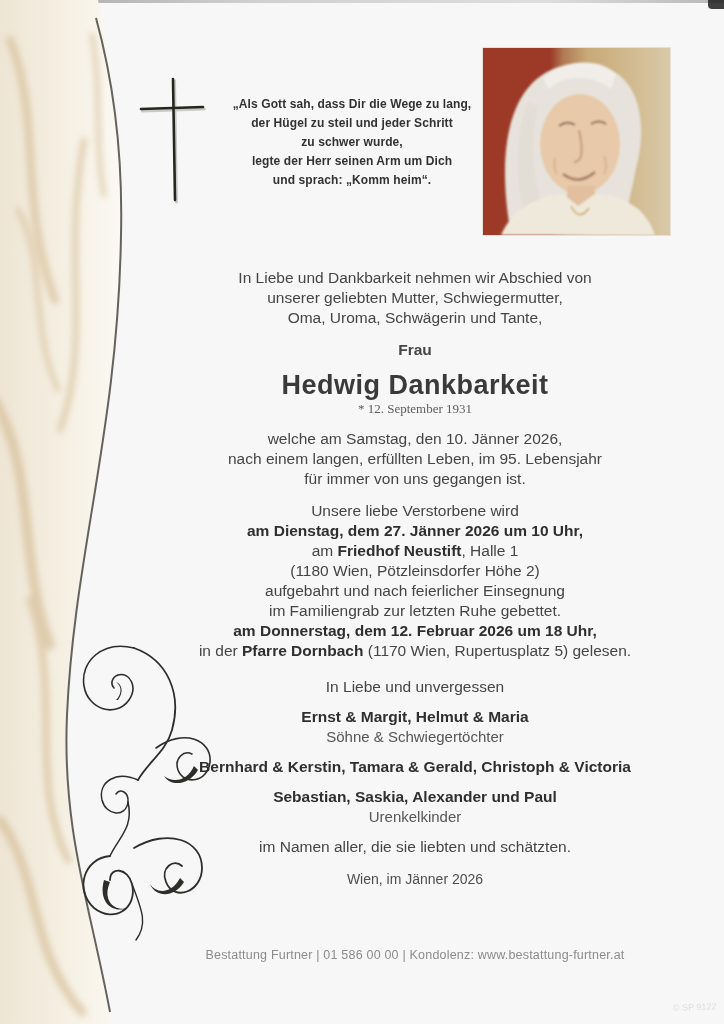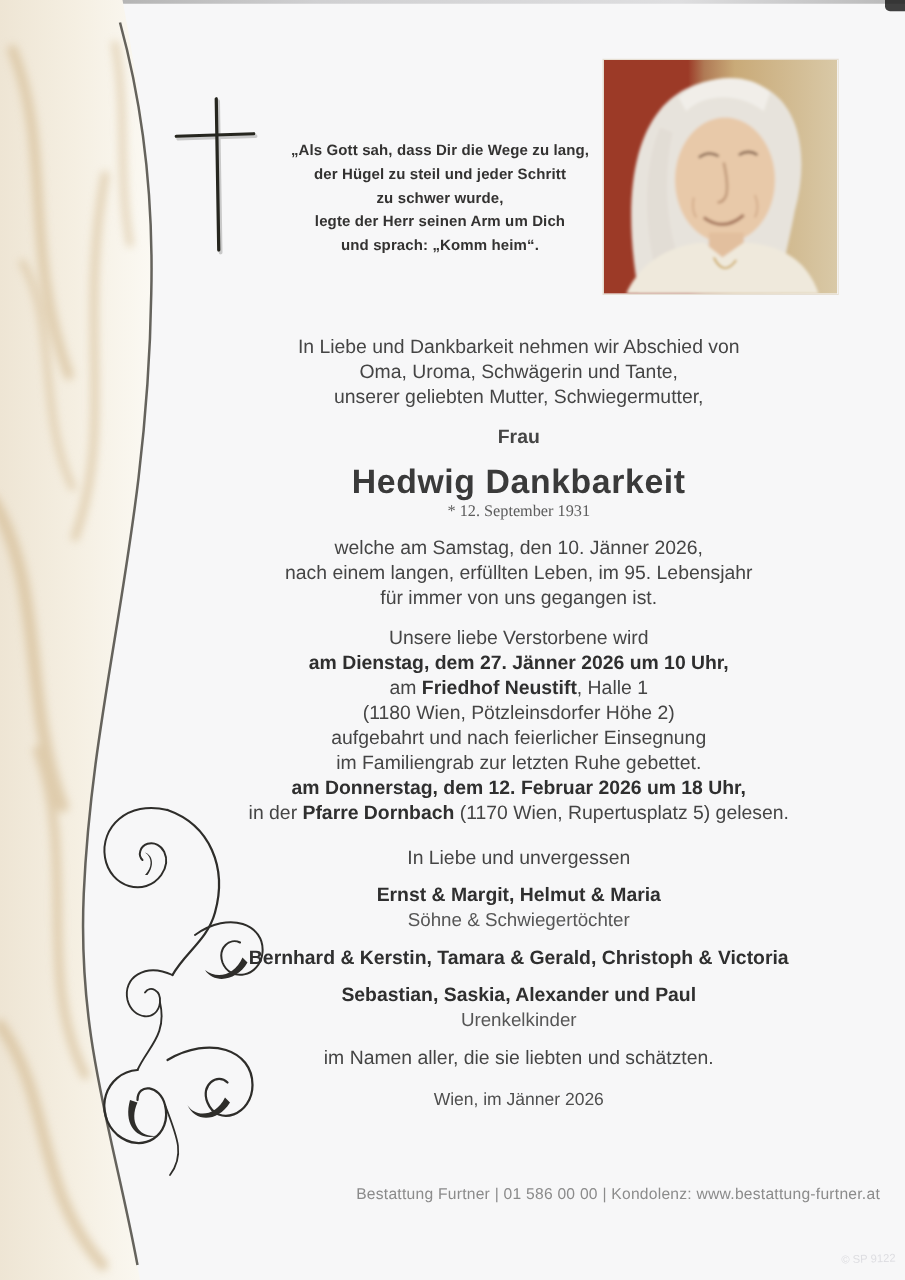--- a/index.html
+++ b/index.html
@@ -13,37 +13,37 @@
   .corner-mark{position:absolute;top:0;right:0;width:16px;height:9px;background:#1f1f1f;
     border-radius:0 0 0 4px;opacity:.85;}
   .marble-svg,.flourish-svg,.cross-svg{position:absolute;display:block;}
   .marble-svg{left:0;top:0;}
   .cross-svg{left:128px;top:68px;}
   .flourish-svg{left:72px;top:642px;}
   .photo{position:absolute;left:483px;top:48px;width:187px;height:187px;overflow:hidden;
     box-shadow:0 0 0 1px #e7e0d4;}
   .photo svg{display:block;}
   .quote{position:absolute;left:222px;top:95px;width:260px;text-align:center;
-    font-size:12px;font-weight:bold;line-height:19px;color:#333231;letter-spacing:.1px;margin-top:16px;}
+    font-size:12px;font-weight:bold;line-height:19px;color:#333231;letter-spacing:.1px;}
   .content{position:absolute;left:126px;top:268px;width:578px;text-align:center;
     font-size:15.5px;line-height:20px;}
   .content p{margin:0;text-align:center;}
   b,.bold{font-weight:bold;color:#2f2f2f;}
   .salutation{margin-top:12px !important;font-weight:bold;}
   .name{margin-top:10px !important;font-size:27px;line-height:31px;font-weight:bold;
     color:#3a3a3a;letter-spacing:.5px;}
   .birth{font-size:13px;line-height:16px;color:#5c5c5c;font-family:Liberation Serif, serif;}
   .para{margin-top:12px !important;}
   .remembrance{margin-top:16px !important;}
   .family{margin-top:10px !important;}
   .family .names{font-weight:bold;color:#2f2f2f;}
   .family .relation{font-size:15px;color:#565656;}
   .closing{margin-top:10px !important;}
   .place-date{margin-top:12px !important;font-size:14px;color:#4e4e4e;}
-  .footer{position:absolute;left:126px;top:948px;width:578px;text-align:right;
+  .footer{position:absolute;left:126px;top:948px;width:578px;text-align:center;
     font-size:12.5px;color:#8b8b8b;letter-spacing:.2px;}
   .watermark{position:absolute;right:8px;bottom:12px;font-size:9px;color:#dddde1;
     transform:rotate(-2deg);}
 </style>
 </head>
 <body>
 
 <div class="page">
 
   <div class="top-edge"></div>
@@ -138,22 +138,22 @@
       <path stroke-width="1.8" d="M62,206 C96,186 130,198 130,226 C130,250 102,260 94,240 C88,226 102,216 110,224"></path>
       <path fill="#2e2d2a" stroke="none" d="M108,236 C100,252 84,252 78,242 C84,256 102,256 112,240 Z"></path>
       <path stroke-width="1.4" d="M60,242 C70,268 76,282 64,298"></path>
       <path fill="#2e2d2a" stroke="none" d="M46,58 C52,50 50,42 44,40 C50,44 50,52 44,58 Z"></path>
     </g>
   </svg>
 
   <div class="content">
 
     <p>In Liebe und Dankbarkeit nehmen wir Abschied von</p>
+    <p>unserer geliebten Mutter, Schwiegermutter,</p>
     <p>Oma, Uroma, Schwägerin und Tante,</p>
-    <p>unserer geliebten Mutter, Schwiegermutter,</p>
 
     <p class="salutation">Frau</p>
 
     <p class="name">Hedwig Dankbarkeit</p>
     <p class="birth">* 12. September 1931</p>
 
     <p class="para">welche am Samstag, den 10. Jänner 2026,</p>
     <p>nach einem langen, erfüllten Leben, im 95. Lebensjahr</p>
     <p>für immer von uns gegangen ist.</p>
 

